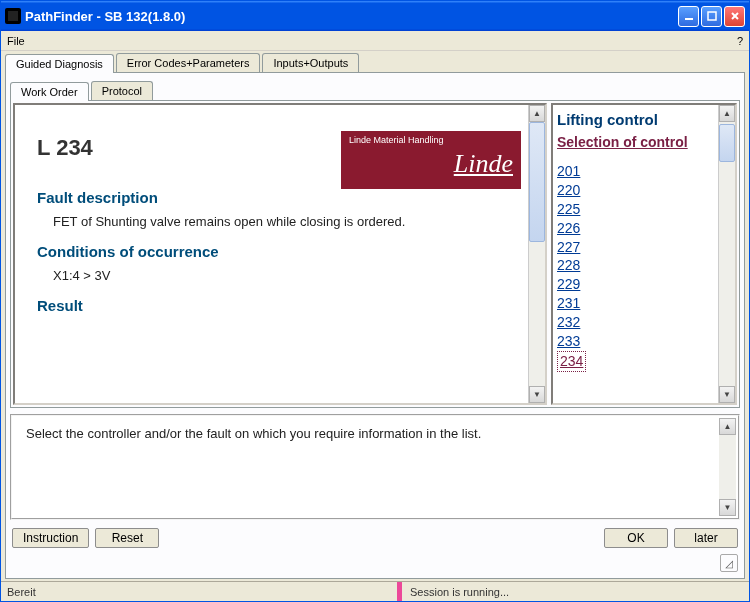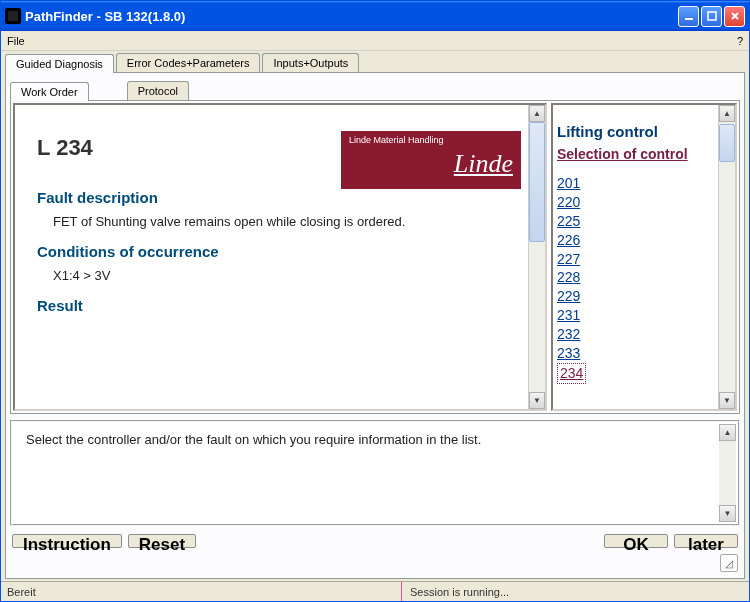--- a/index.html
+++ b/index.html
@@ -13,51 +13,51 @@
 .btn-min { background: linear-gradient(#5a9fff,#2e6be0); }
 .btn-max { background: linear-gradient(#5a9fff,#2e6be0); }
 .btn-close { background: linear-gradient(#f77,#d43); }
 .menubar { height: 20px; background: #ece9d8; display: flex; align-items: center; padding: 0 6px; gap: 10px; border-bottom: 1px solid #d4d0c8; justify-content: space-between; }
 .menu-item { cursor: pointer; }
 .inner { flex: 1; display: flex; flex-direction: column; padding: 2px 4px; }
 .tabs-main { display: flex; }
 .tab { background: #ece9d8; border: 1px solid #919b9c; border-bottom: none; padding: 3px 10px; margin-right: 2px; border-radius: 3px 3px 0 0; cursor: pointer; position: relative; }
 .tab.active { background: #fcfcfe; z-index: 2; top: 1px; }
 .tab-content { border: 1px solid #919b9c; background: #fcfcfe; flex: 1; display: flex; flex-direction: column; padding: 4px; }
-.tabs-sub { display: flex; margin-top: 4px; gap: 36px; }
+.tabs-sub { display: flex; margin-top: 4px; }
 .tab-sub { background: #ece9d8; border: 1px solid #919b9c; border-bottom: none; padding: 3px 10px; margin-right: 2px; border-radius: 3px 3px 0 0; cursor: pointer; position: relative; }
 .tab-sub.active { background: #fcfcfe; z-index: 2; top: 1px; }
 .panels { flex: 1; display: flex; gap: 4px; border: 1px solid #919b9c; background: #fcfcfe; padding: 2px; }
 .pane-left { flex: 1; border: 2px inset #d4d0c8; background: #fff; position: relative; display: flex; }
 .pane-left-inner { flex: 1; padding: 12px 16px; overflow: hidden; }
 .scrollbar-v { width: 17px; background: #e8e6e1; display: flex; flex-direction: column; border-left: 1px solid #ccc; }
 .sb-btn { height: 17px; background: linear-gradient(#f3f3f3,#d8d8d8); border: 1px solid #b0b0b0; display: flex; align-items: center; justify-content: center; font-size: 8px; color: #444; }
 .sb-track { flex: 1; background: #efefea; position: relative; }
 .sb-thumb { position: absolute; left: 0; right: 0; background: linear-gradient(#dfe8f6,#c4d5ef); border: 1px solid #9cb6de; border-radius: 2px; }
 .pane-right { width: 186px; border: 2px inset #d4d0c8; background: #fff; display: flex; }
 .pane-right-inner { flex: 1; padding: 6px 4px; overflow: hidden; }
 .fault-code { font-size: 22px; font-weight: bold; color: #333; margin: 18px 0 28px 6px; }
 .logo-box { position: absolute; right: 24px; top: 26px; width: 180px; height: 58px; background: #8a1a2f; color: #fff; padding: 4px 8px; }
 .logo-small { font-size: 9px; }
 .logo-big { font-family: cursive; font-style: italic; font-size: 26px; text-align: right; margin-top: 4px; text-decoration: underline; }
 .section-h { color: #004d7a; font-weight: bold; font-size: 15px; margin: 8px 0 8px 6px; }
 .section-p { color: #222; font-size: 13px; margin: 0 0 14px 22px; }
-.right-h { color: #003b71; font-weight: bold; font-size: 15px; margin-bottom: 6px; margin-top: 12px; }
+.right-h { color: #003b71; font-weight: bold; font-size: 15px; margin-bottom: 6px; }
 .right-sub { color: #7a2045; font-weight: bold; font-size: 14px; text-decoration: underline; margin-bottom: 12px; cursor: pointer; }
 .right-link { color: #003b95; font-size: 14px; text-decoration: underline; cursor: pointer; line-height: 1.35; display: block; }
 .right-link.selected { color: #7a2045; border: 1px dotted #7a2045; padding: 0 2px; display: inline-block; }
 .btm-panel { margin-top: 6px; border: 2px groove #f3f3f3; background: #fff; height: 106px; position: relative; padding: 10px 14px; font-size: 13px; color: #222; }
 .btm-sb { position: absolute; right: 2px; top: 2px; bottom: 2px; width: 17px; background: #efefea; display: flex; flex-direction: column; }
 .btm-thumb { height: 17px; }
 .btn-row { display: flex; gap: 6px; padding: 4px 2px; margin-top: 4px; }
-.push-btn { min-width: 64px; height: 14px; background: #ece9d8; border: 1px solid #8d8d8d; border-radius: 2px; padding: 0 10px; cursor: pointer; font-size: 17px; font-weight: bold; }
+.push-btn { min-width: 64px; height: 20px; background: #ece9d8; border: 1px solid #8d8d8d; border-radius: 2px; padding: 0 10px; cursor: pointer; font-size: 12px; }
 .push-spacer { flex: 1; }
 .corner-grip { margin-left: auto; width: 18px; height: 18px; border: 1px solid #a9a9a9; border-radius: 2px; display: flex; align-items: center; justify-content: center; font-size: 10px; color: #555; }
 .statusbar { height: 20px; border-top: 1px solid #aca899; display: flex; align-items: center; padding: 0 6px; font-size: 11px; color: #333; }
-.status-left { width: 395px; border-right: 1px solid #ec4899; height: 100%; display: flex; align-items: center; }
+.status-left { width: 395px; border-right: 5px solid #ec4899; height: 100%; display: flex; align-items: center; }
 .status-right { padding-left: 8px; }
 </style>
 </head>
 <body>
 
 <div class="window">
   <div class="titlebar">
     <div class="title-icon">
         <svg width="10" height="10">
           <rect width="10" height="10" fill="#222"></rect>

